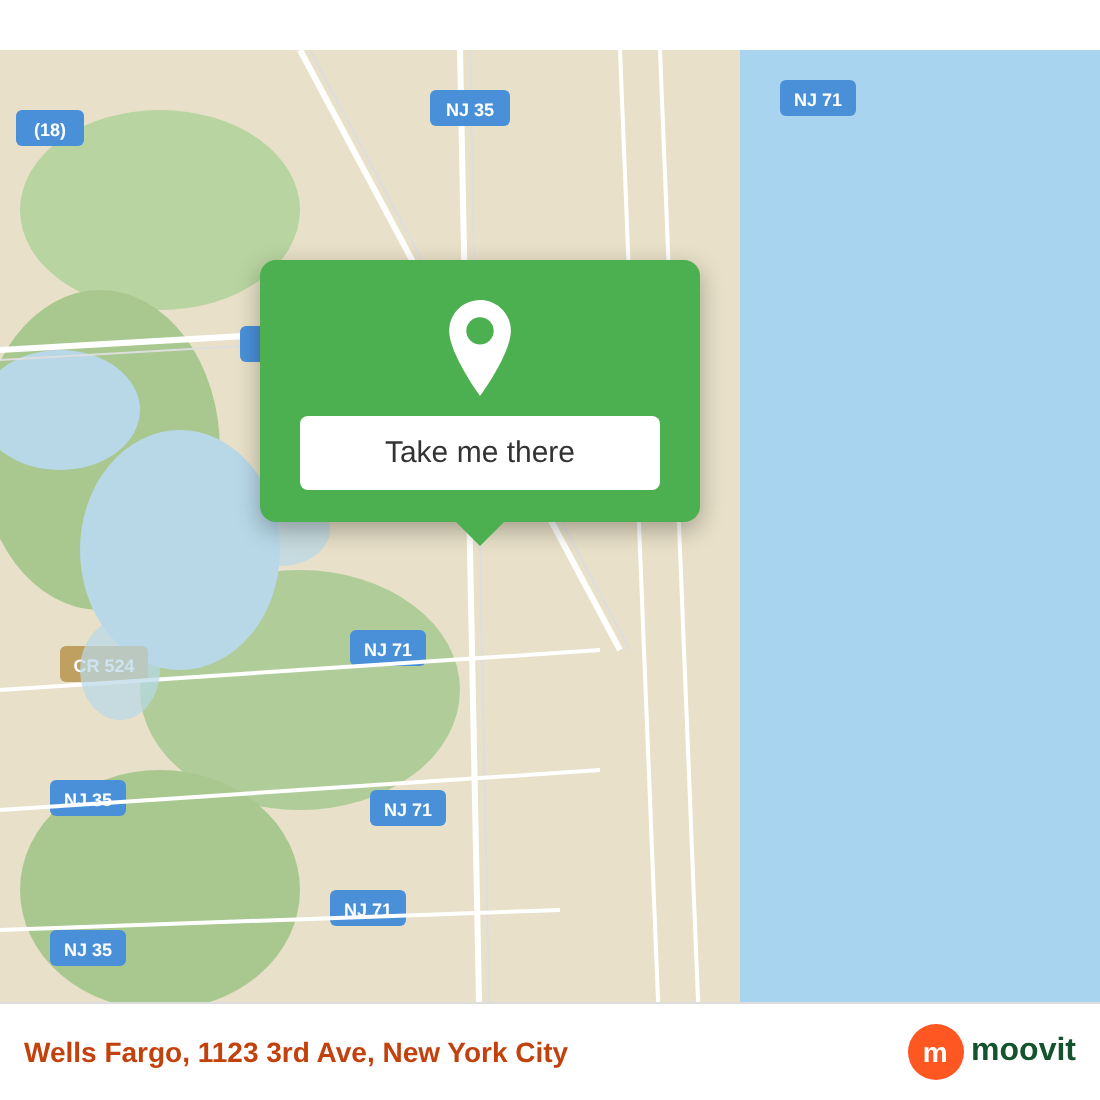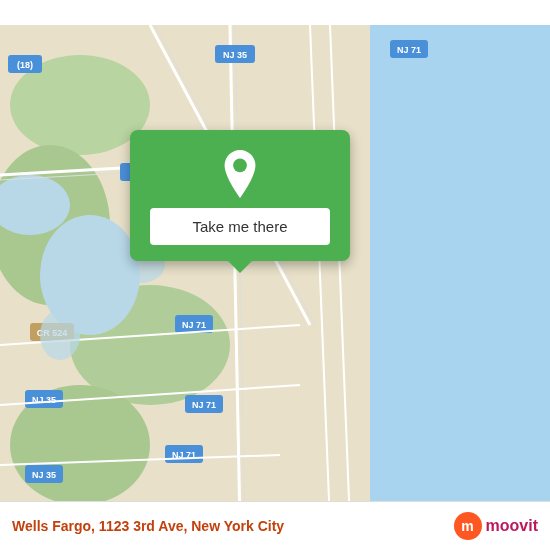--- a/index.html
+++ b/index.html
@@ -111,21 +111,21 @@
       align-items: center;
       justify-content: center;
       color: white;
       font-weight: bold;
       font-size: 14px;
     }
 
     .moovit-text {
       font-size: 16px;
       font-weight: bold;
-      color: #be185d;
+      color: #14532d;
     }
   </style>
 </head>
 <body>
 
 <div id="map-container">
 
   <svg id="map-bg" viewBox="0 0 550 500" xmlns="http://www.w3.org/2000/svg">
 
     <rect width="550" height="500" fill="#a8d4f0"></rect>

